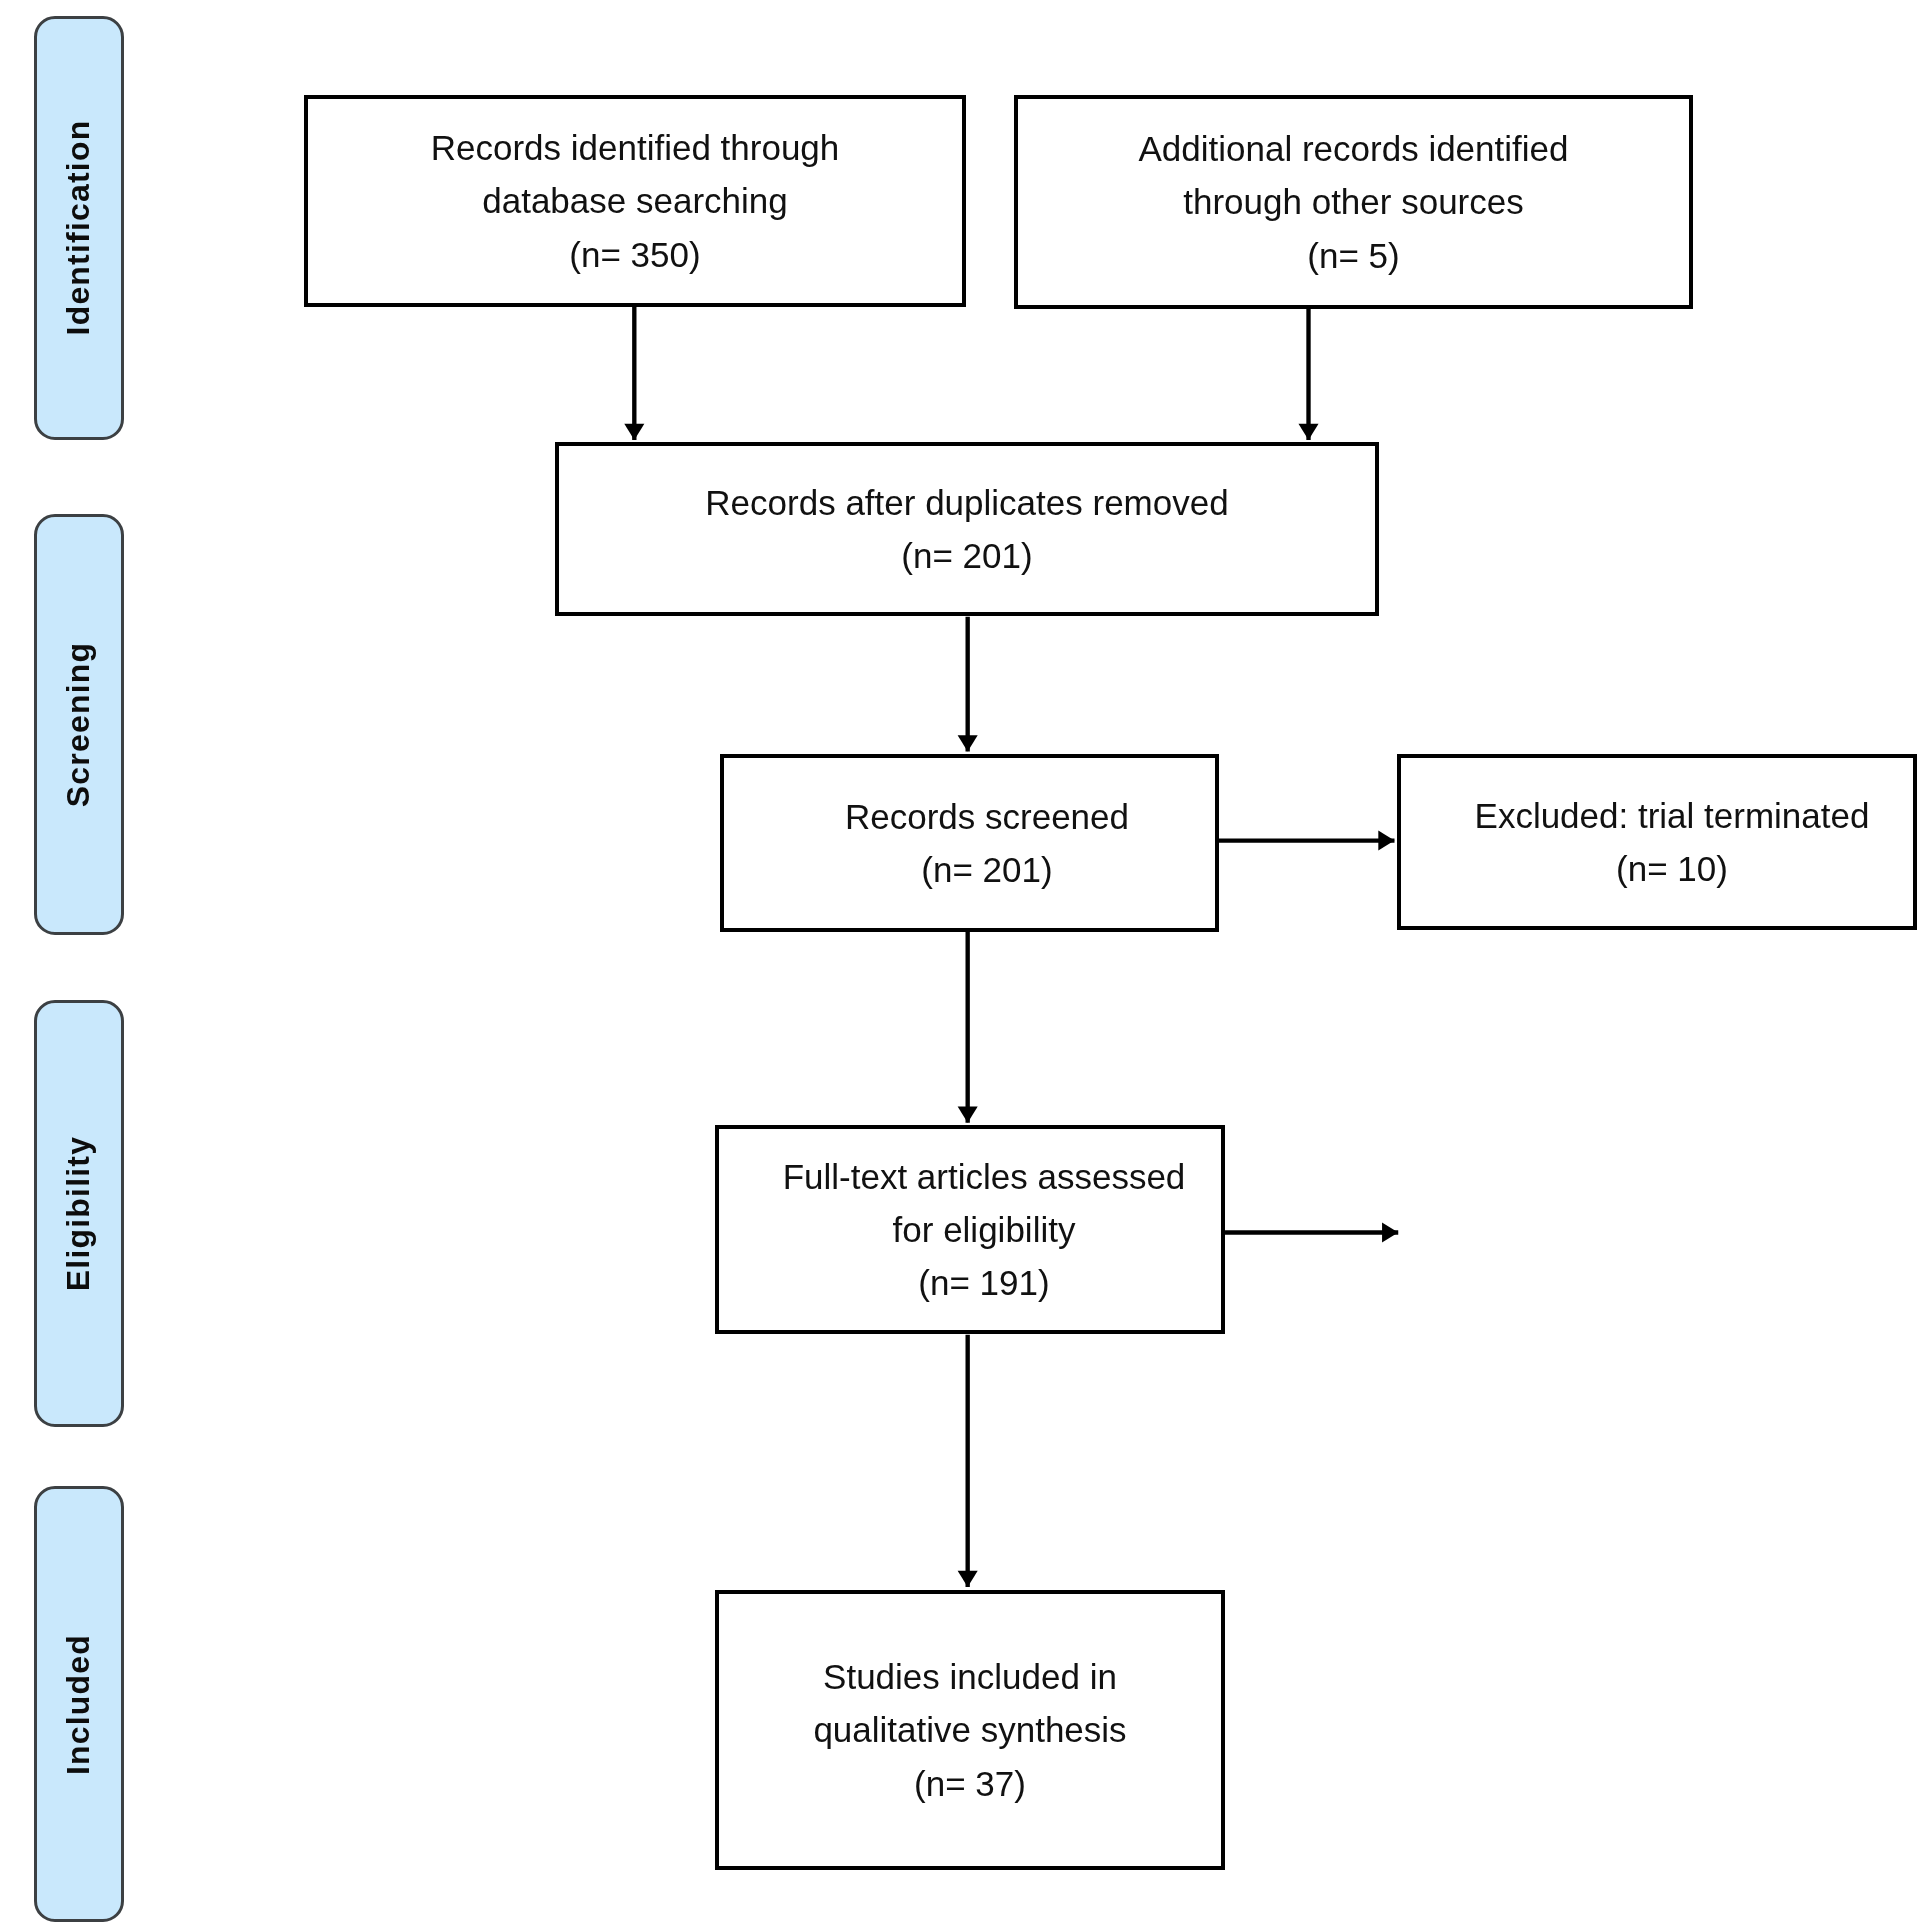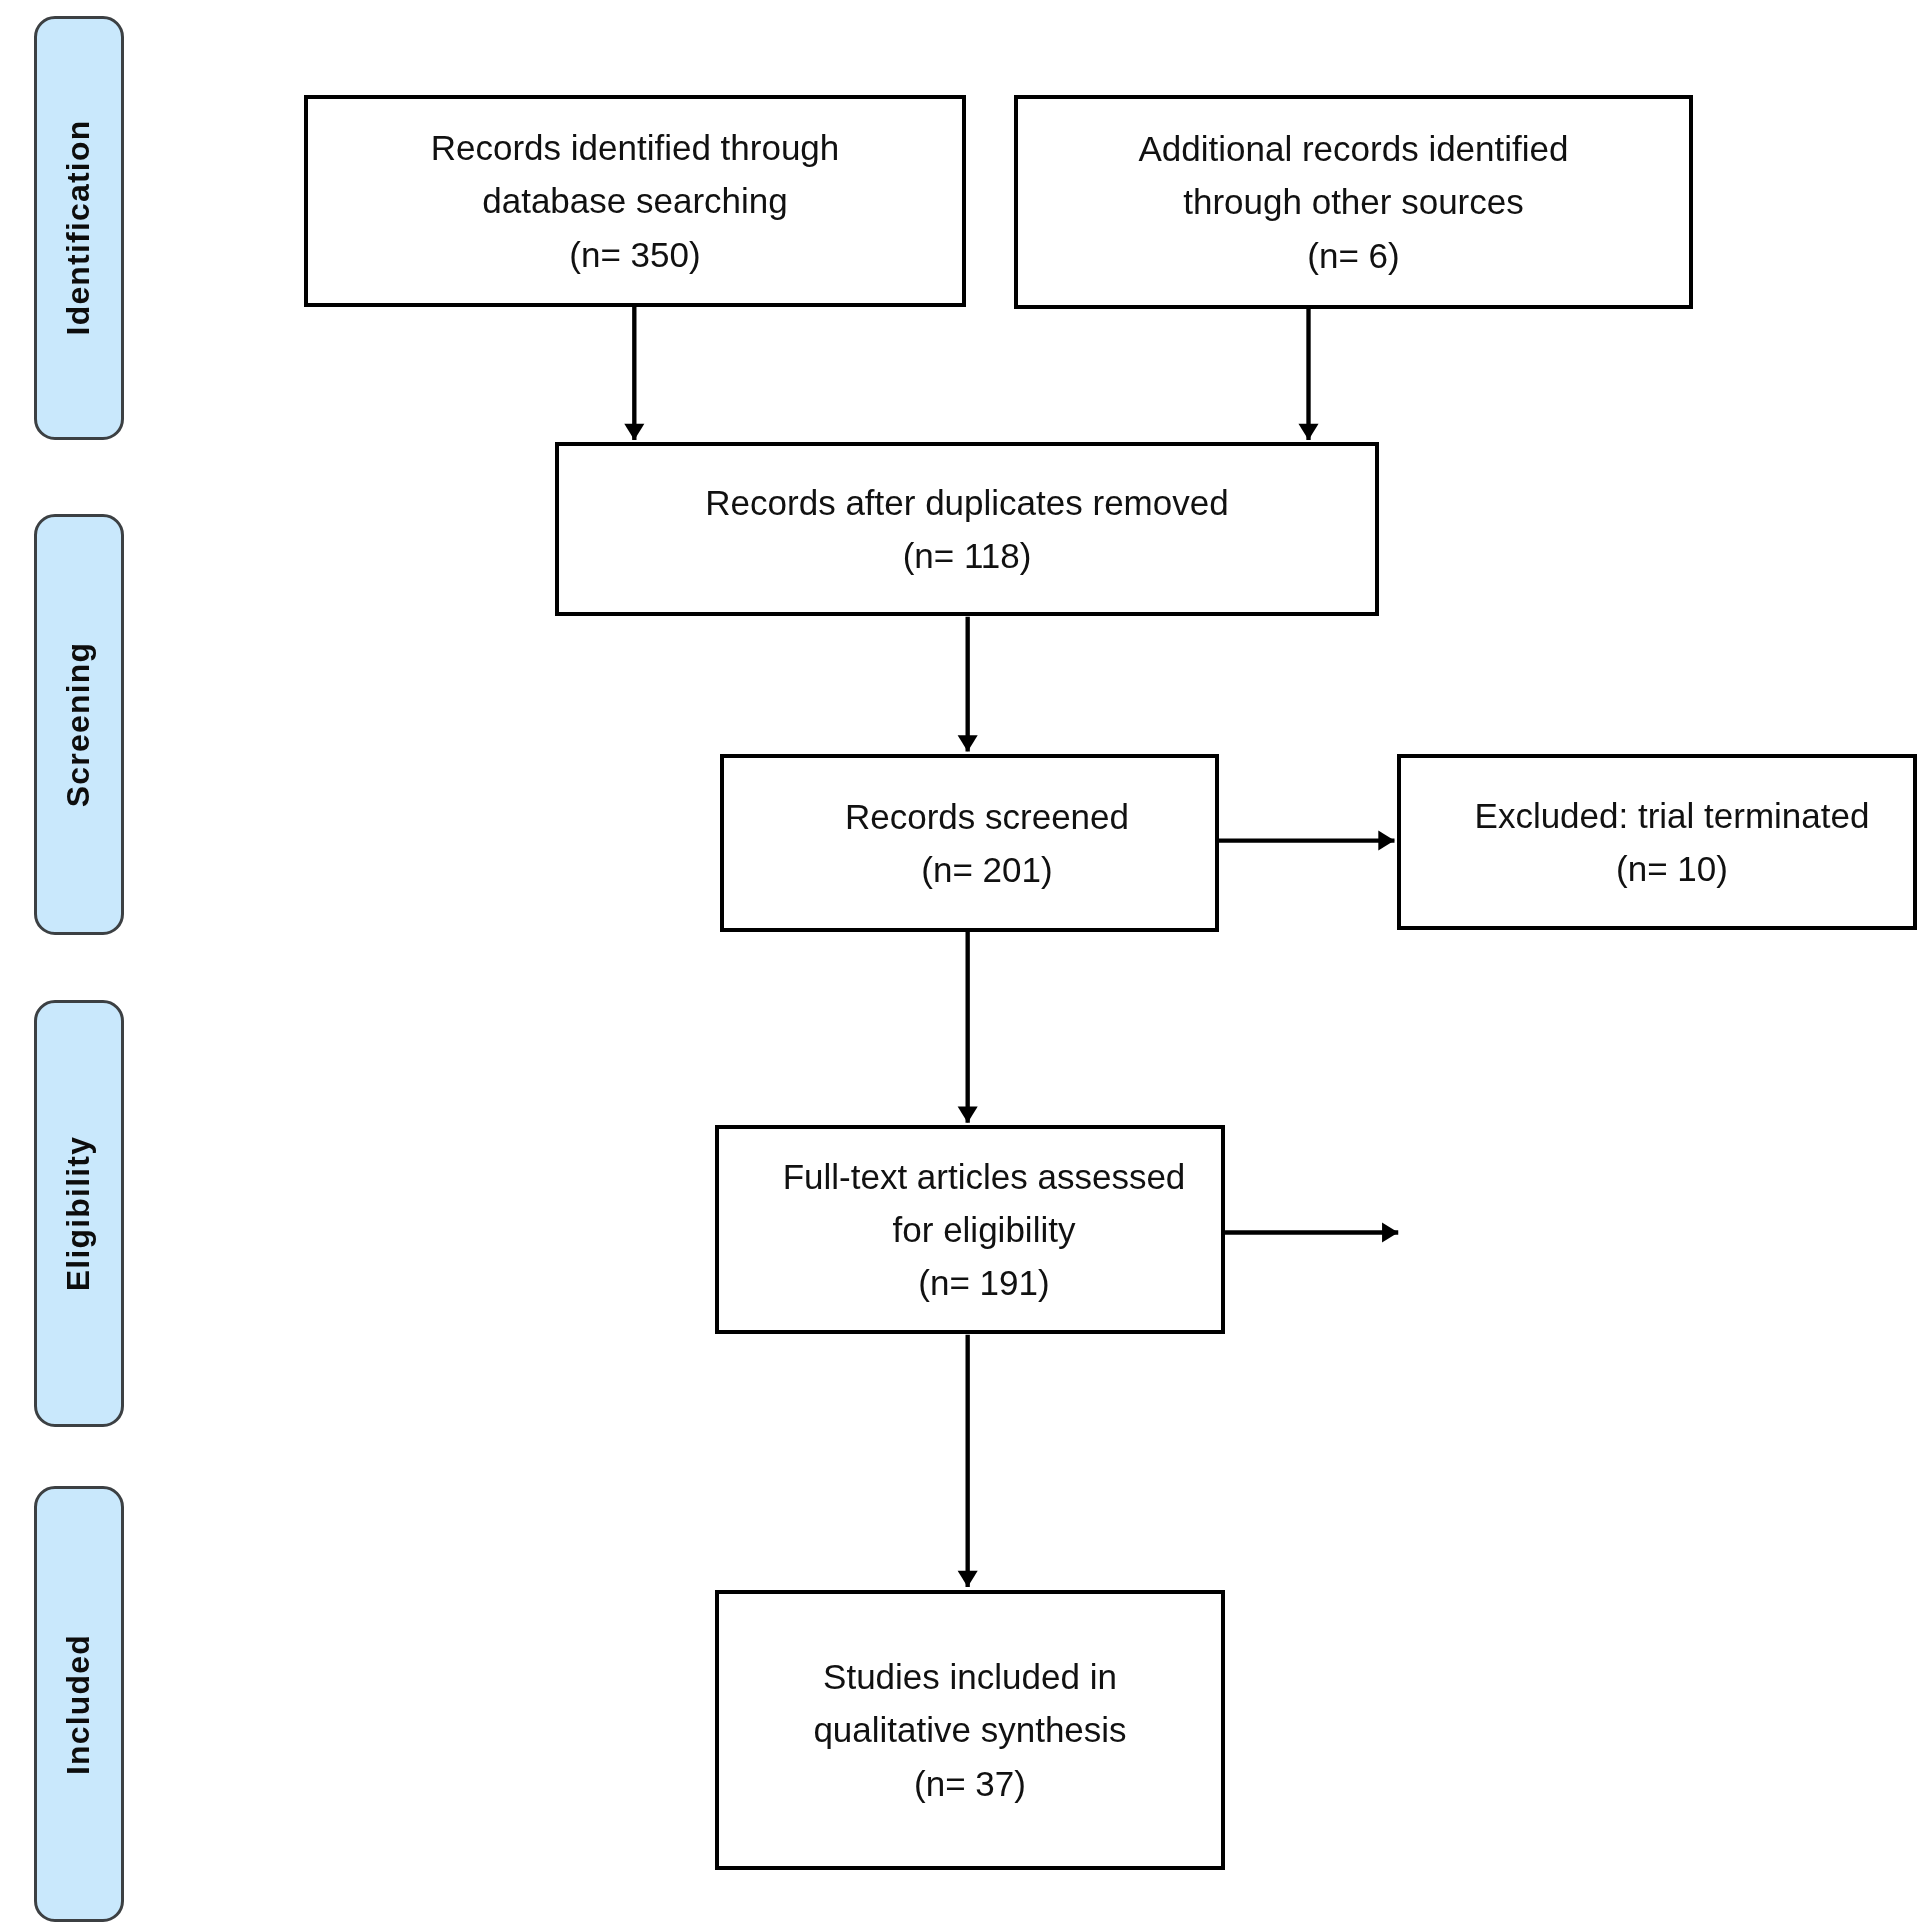--- a/index.html
+++ b/index.html
@@ -114,25 +114,25 @@
   </div>
 
   <div class="flow-box" style="left: 268px; top: 95px; width: 662px; height: 212px; margin-left: 36px;">
     <span class="box-text">Records identified through
 database searching
 (n= 350)</span>
   </div>
   <div class="flow-box" style="left: 1014px; top: 95px; width: 679px; height: 214px;">
     <span class="box-text">Additional records identified
 through other sources
-(n= 6)</span>
+(n= 5)</span>
   </div>
   <div class="flow-box" style="left: 555px; top: 442px; width: 824px; height: 174px;">
     <span class="box-text">Records after duplicates removed
-(n= 118)</span>
+(n= 201)</span>
   </div>
   <div class="flow-box" style="left: 720px; top: 754px; width: 499px; height: 178px; padding-left: 35px;">
     <span class="box-text">Records screened
 (n= 201)</span>
   </div>
   <div class="flow-box" style="left: 1397px; top: 754px; width: 520px; height: 176px; padding-left: 30px;">
     <span class="box-text">Excluded: trial terminated
 (n= 10)</span>
   </div>
   <div class="flow-box" style="left: 715px; top: 1125px; width: 510px; height: 209px; padding-left: 28px;">

